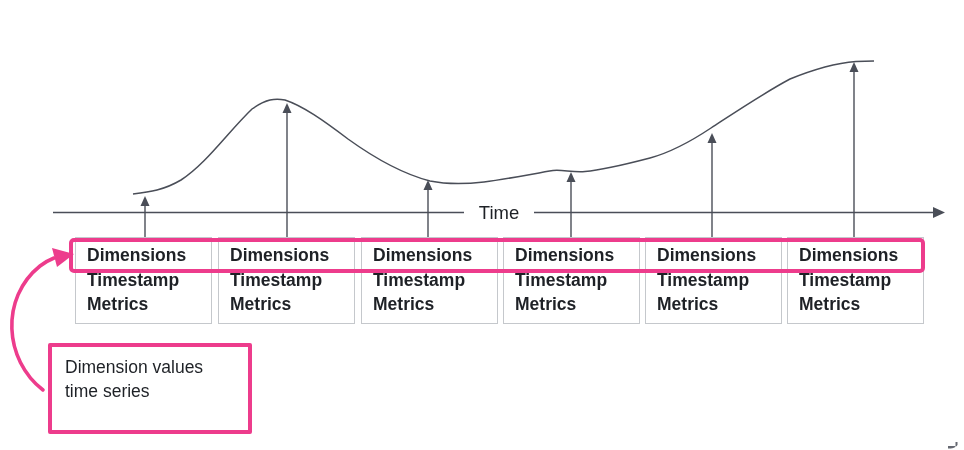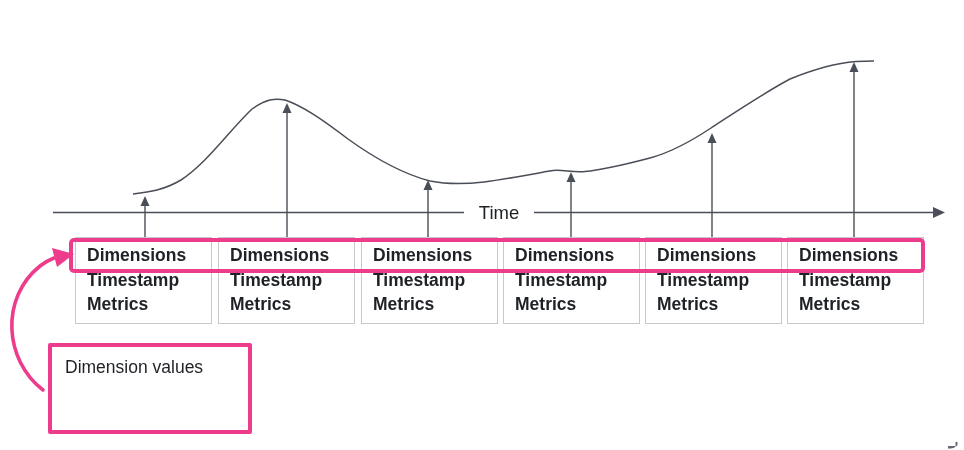--- a/index.html
+++ b/index.html
@@ -161,15 +161,16 @@
   <div class="record">
     <div>Dimensions</div>
     <div>Timestamp</div>
     <div>Metrics</div>
   </div>
 
   <div class="highlight"></div>
 
   <div class="callout">
     <div>Dimension values</div>
+    <div>time series</div>
   </div>
 
 </div>
 
 </body></html>

